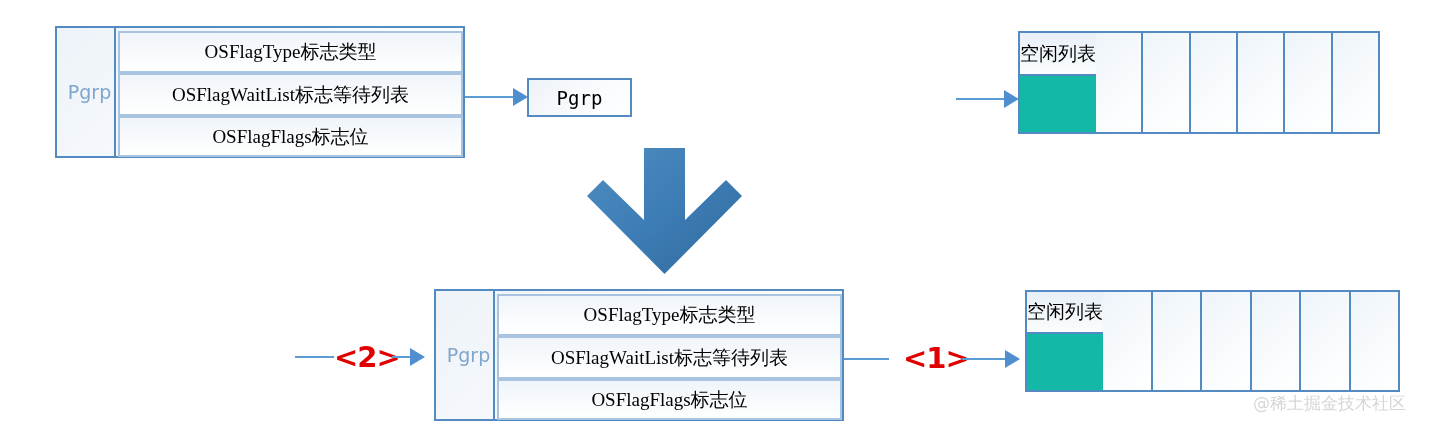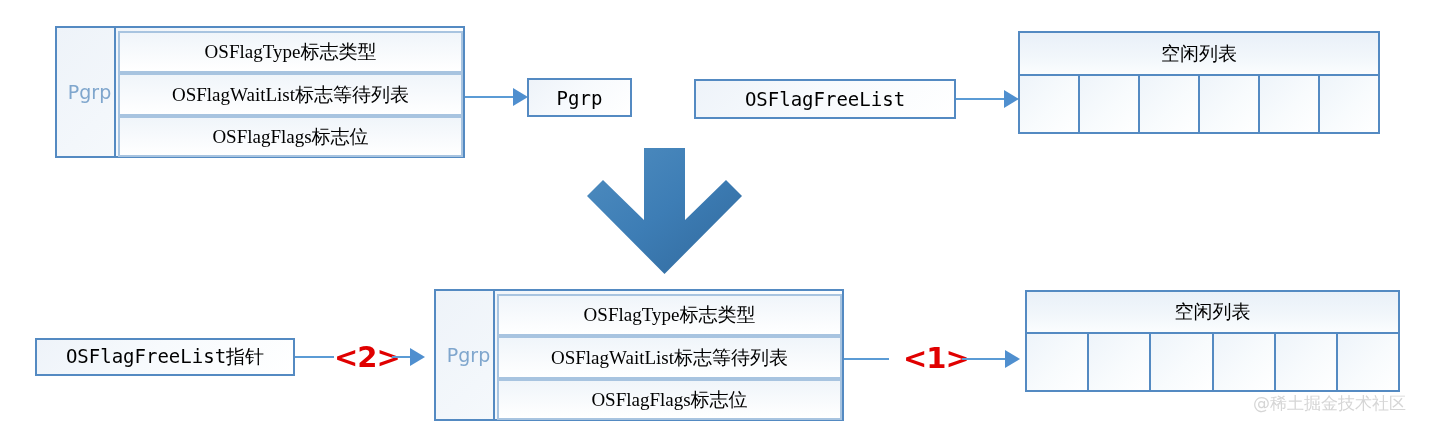--- a/index.html
+++ b/index.html
@@ -70,21 +70,21 @@
     white-space: nowrap;
     color: #000000;
   }
 
   
   .freelist {
     position: absolute;
     box-sizing: border-box;
     border: 2px solid #548ac2;
     display: flex;
-    flex-direction: column;
+    flex-direction: row;
     background: #14b8a6;
   }
   .freelist-head {
     flex: 0 0 auto;
     box-sizing: border-box;
     border-bottom: 2px solid #548ac2;
     display: flex;
     align-items: center;
     justify-content: center;
     background: linear-gradient(180deg, #e9f0f8 0%, #f2f7fb 60%, #fbfdfe 100%);
@@ -157,21 +157,20 @@
     <div class="field cn" style="left:61px; top:45px; width:345px; height:43px; font-size:19px;">OSFlagWaitList标志等待列表</div>
 
     <div class="field cn" style="left:61px; top:88px; width:345px; height:41px; font-size:19px;">OSFlagFlags标志位</div>
   </div>
 
   <div class="hline" style="left:465px; top:96px; width:50px;"></div>
   <div class="arrowhead" style="left:513px; top:88px;"></div>
 
   <div class="box" style="left:527px; top:78px; width:105px; height:39px; font-size:19px;">Pgrp</div>
 
-  <div class="box" style="left:694px; top:79px; width:262px; height:40px; font-size:19px;">OSFlagFreeList</div>
 
   <div class="hline" style="left:956px; top:98px; width:50px;"></div>
   <div class="arrowhead" style="left:1004px; top:90px;"></div>
 
   <div class="freelist" style="left:1018px; top:31px; width:362px; height:103px;">
     <div class="freelist-head" style="height:43px; font-size:19px;">空闲列表</div>
     <div class="freelist-cells">
       <div class="cell"></div>
       <div class="cell"></div>
       <div class="cell"></div>
@@ -185,21 +184,20 @@
     <defs>
       <linearGradient id="bigArrowGrad" x1="0" y1="0" x2="1" y2="1">
         <stop offset="0%" stop-color="#4f8dc0"></stop>
         <stop offset="50%" stop-color="#3d7db5"></stop>
         <stop offset="100%" stop-color="#31699c"></stop>
       </linearGradient>
     </defs>
     <polygon points="57,0 98,0 98,72 139,32 155,48 77.5,126 0,48 16,32 57,72" fill="url(#bigArrowGrad)"></polygon>
   </svg>
 
-  <div class="box" style="left:35px; top:338px; width:260px; height:38px; font-size:19px;">OSFlagFreeList指针</div>
 
   <div class="hline" style="left:295px; top:356px; width:39px;"></div>
   <div class="marker" style="left:334px; top:340px; font-size:29px;">&lt;2&gt;</div>
   <div class="hline" style="left:392px; top:356px; width:20px;"></div>
   <div class="arrowhead" style="left:410px; top:348px;"></div>
 
   <div class="struct" style="left:434px; top:289px; width:410px; height:132px;">
     <div class="struct-label" style="width:57px; font-size:19px;">Pgrp</div>
     <div class="struct-divider" style="left:57px;"></div>
 

